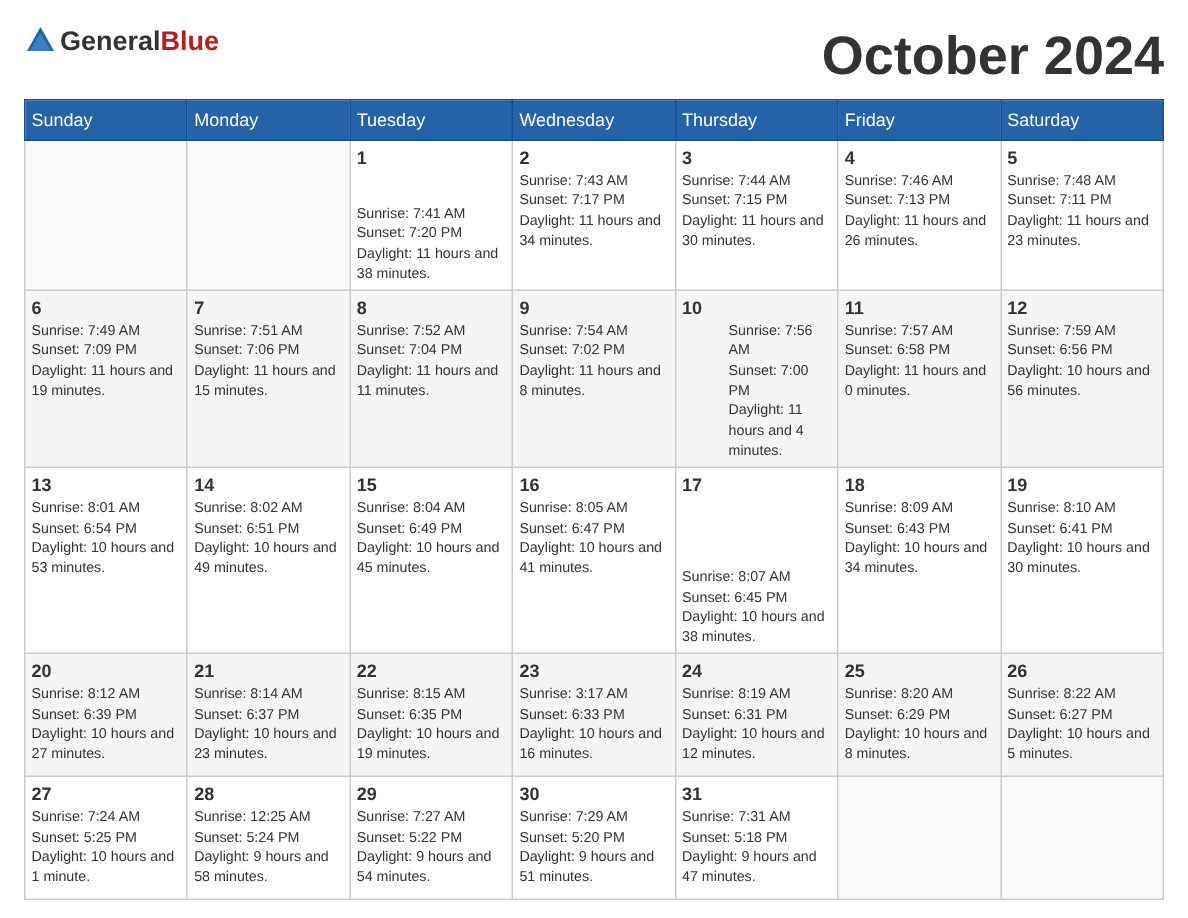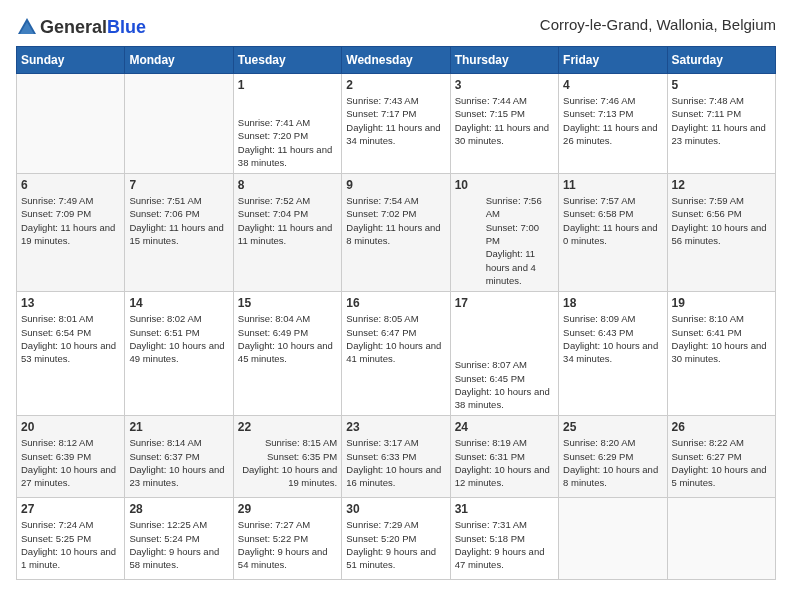--- a/index.html
+++ b/index.html
@@ -22,21 +22,21 @@
       gap: 2px;
     }
     .logo-text-general {
       font-size: 18px;
       font-weight: bold;
       color: #333;
     }
     .logo-text-blue {
       font-size: 18px;
       font-weight: bold;
-      color: #1d4ed8;
+      color: #b91c1c;
     }
     .logo-icon {
       width: 22px;
       height: 22px;
     }
     .title-area {
       text-align: right;
     }
     .month-title {
       font-size: 36px;
@@ -49,21 +49,21 @@
     }
     table {
       width: 100%;
       border-collapse: collapse;
       table-layout: fixed;
     }
     thead th {
       background-color: #2563a8;
       color: #fff;
       font-size: 12px;
-      font-weight: bold;
+      font-weight: normal;
       padding: 6px 4px;
       text-align: left;
       border: 1px solid #1a4d8f;
     }
     tbody td {
       border: 1px solid #ccc;
       vertical-align: top;
       padding: 4px;
       font-size: 10px;
       color: #333;
@@ -96,21 +96,21 @@
   <div class="logo">
     <svg class="logo-icon" viewBox="0 0 22 22" xmlns="http://www.w3.org/2000/svg">
       <polygon points="11,2 20,18 2,18" fill="#2563a8"></polygon>
       <polygon points="11,6 18,18 4,18" fill="#5b9bd5" opacity="0.5"></polygon>
     </svg>
     <div>
       <span class="logo-text-general">General</span><span class="logo-text-blue">Blue</span>
     </div>
   </div>
   <div class="title-area">
-    <div class="location-title">Corroy-le-Grand, Wallonia, Belgium</div>
+    <div class="month-title">October 2024</div>
   </div>
 </div>
 
 <table>
   <thead>
     <tr>
     <th>Sunday</th>
         <th>Monday</th>
         <th>Tuesday</th>
         <th>Wednesday</th>
@@ -250,21 +250,21 @@
 Daylight: 10 hours and 27 minutes.</div>
         </td>
         <td>
           <div class="day-number">21</div>
           <div class="day-info" style="white-space: pre-line;">Sunrise: 8:14 AM
 Sunset: 6:37 PM
 Daylight: 10 hours and 23 minutes.</div>
         </td>
         <td>
           <div class="day-number">22</div>
-          <div class="day-info" style="white-space: pre-line; text-align: right;">Sunrise: 8:15 AM
+          <div class="day-info" style="white-space: pre-line;">Sunrise: 8:15 AM
 Sunset: 6:35 PM
 Daylight: 10 hours and 19 minutes.</div>
         </td>
         <td>
           <div class="day-number">23</div>
           <div class="day-info" style="white-space: pre-line;">Sunrise: 3:17 AM
 Sunset: 6:33 PM
 Daylight: 10 hours and 16 minutes.</div>
         </td>
         <td>

